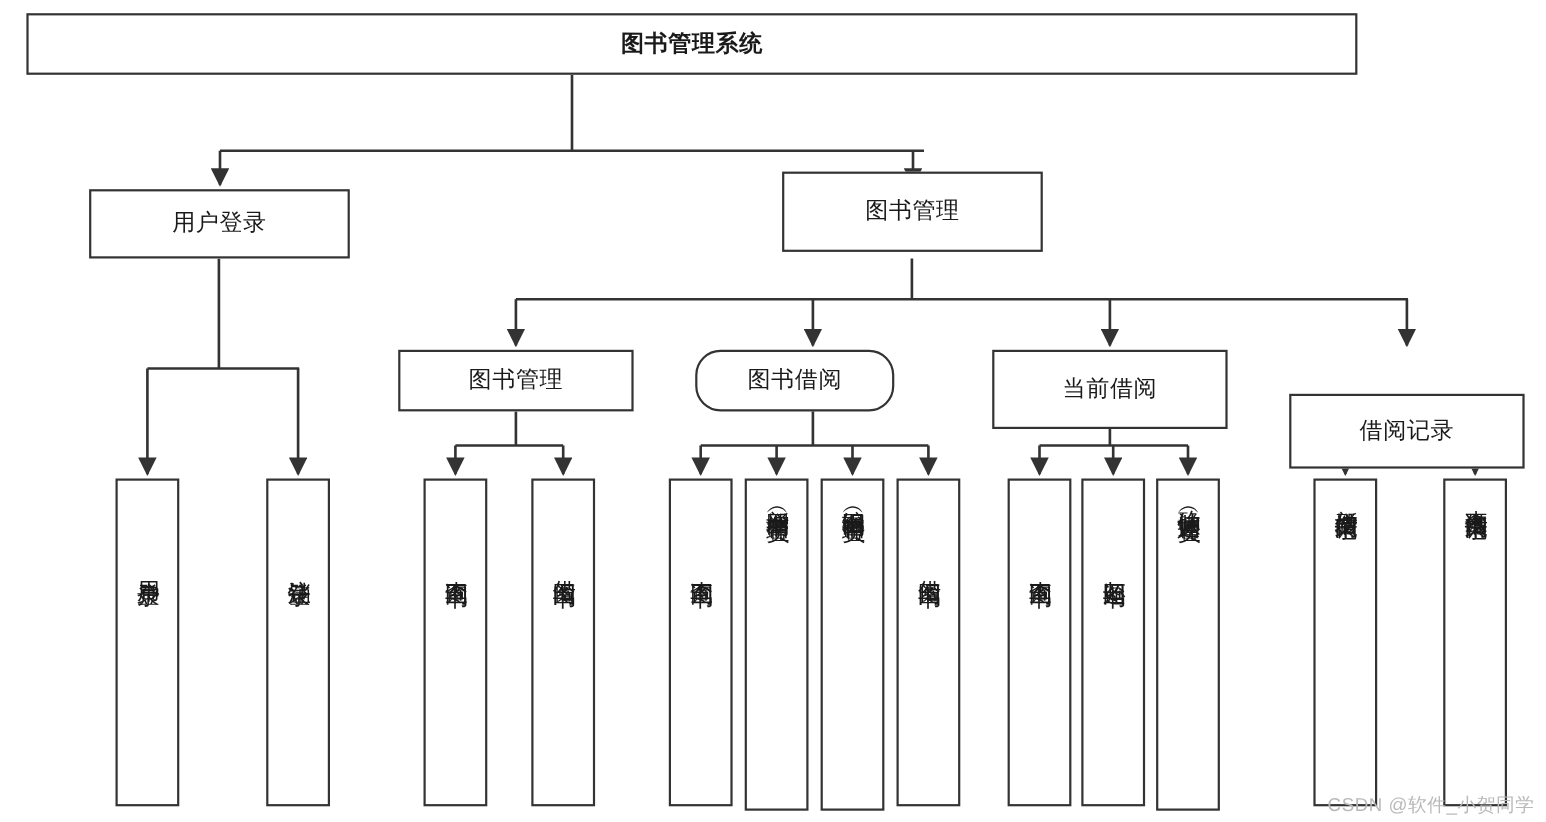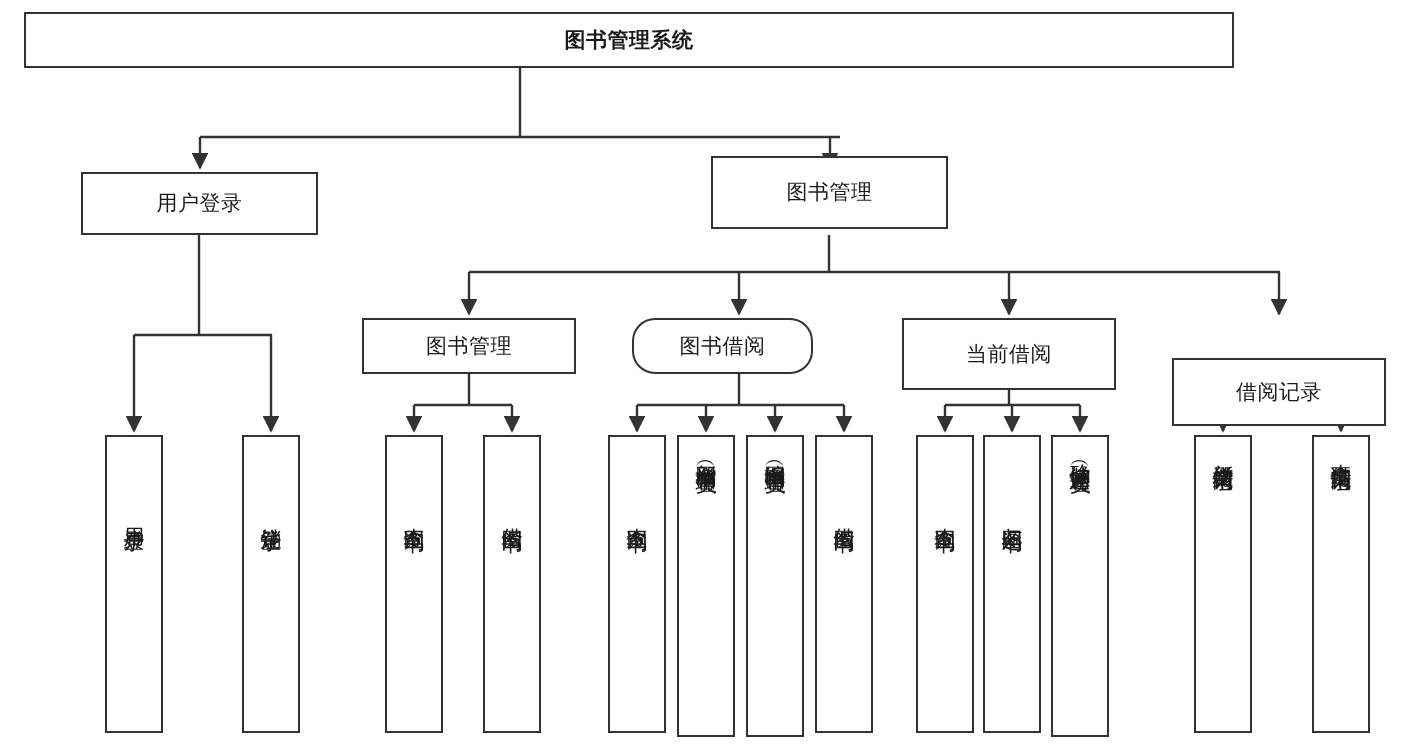--- a/index.html
+++ b/index.html
@@ -190,14 +190,15 @@
     <span class="label">确认归还（管理员）</span>
   </div>
 
   <div class="node vertical admin" style="left:1194px; top:435px; width:58px; height:298px;">
     <span class="label">新增借阅记录</span>
   </div>
   <div class="node vertical admin" style="left:1312px; top:435px; width:58px; height:298px;">
     <span class="label">查询借阅记录</span>
   </div>
 
+  <div id="watermark">CSDN @软件_小贺同学</div>
 
 </div>
 
 </body></html>

